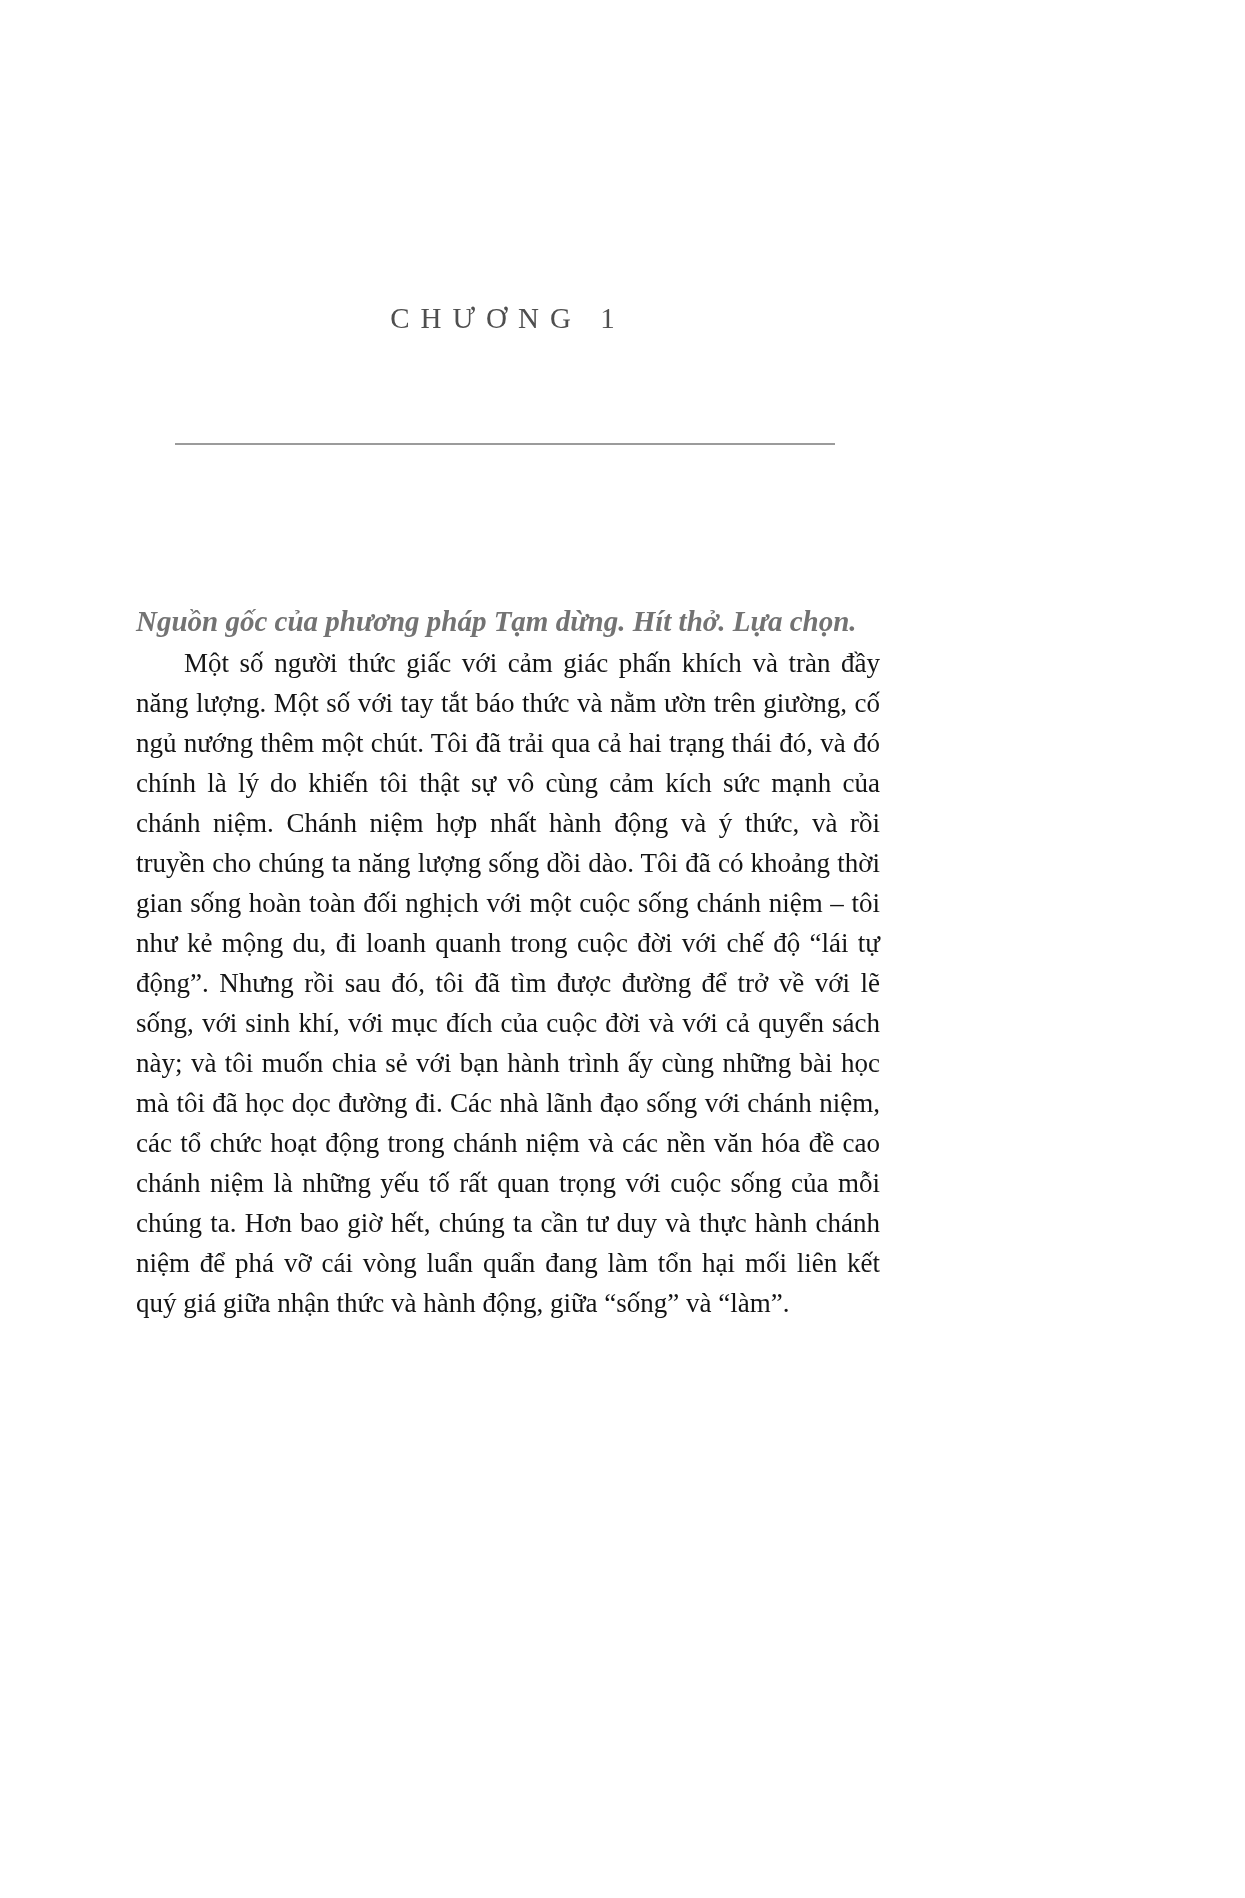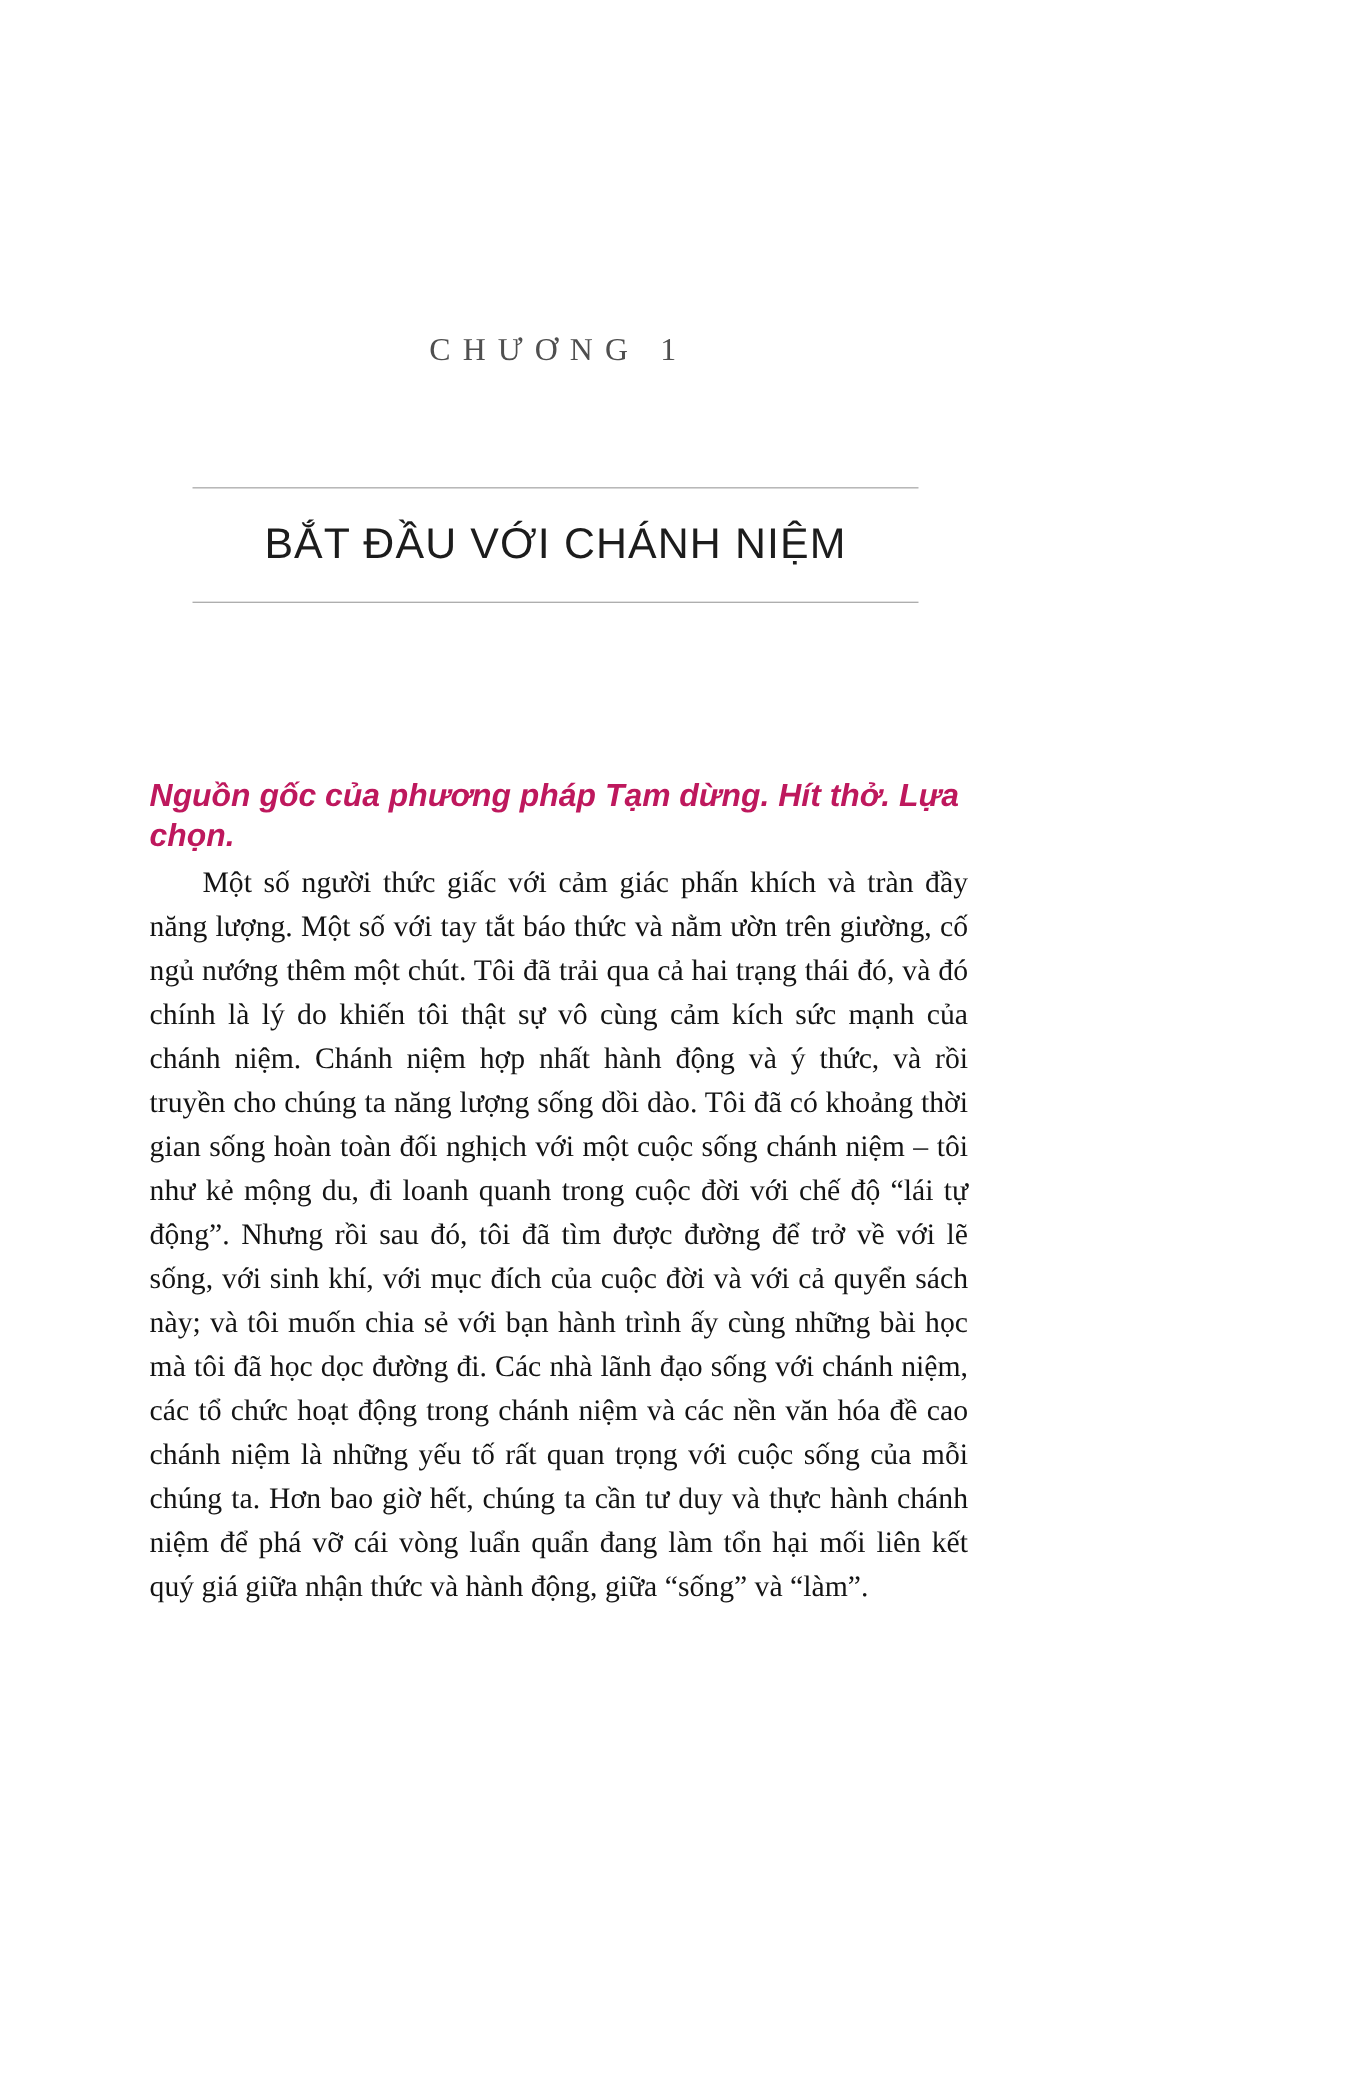--- a/index.html
+++ b/index.html
@@ -44,25 +44,25 @@
     padding: 30px 0;
     font-family: "Liberation Sans", "DejaVu Sans", sans-serif;
     font-size: 39px;
     font-weight: 400;
     letter-spacing: 1px;
     color: #1c1c1c;
     line-height: 1.1;
   }
   .section-subtitle {
     margin-top: 128px;
-    font-family: Liberation Sans, sans-serif;
+    font-family: Liberation Serif, serif;
     font-size: 29px;
     font-weight: 700;
     font-style: italic;
-    color: #be185d;
+    color: #737373;
     line-height: 1.25;
   }
   .body-paragraph {
     margin-top: 4px;
     font-family: "Liberation Serif", "DejaVu Serif", serif;
     font-size: 27px;
     line-height: 40px;
     color: #141414;
     text-align: justify;
     text-indent: 48px;
@@ -71,21 +71,20 @@
 </head>
 <body>
 
 <div class="page">
   <div class="column">
 
     <div class="chapter-label">CHƯƠNG 1</div>
 
     <div class="title-block">
       <div class="rule"></div>
-      <div class="page-title">BẮT ĐẦU VỚI CHÁNH NIỆM</div>
       <div class="rule"></div>
     </div>
 
     <div class="section-subtitle">Nguồn gốc của phương pháp Tạm dừng. Hít thở. Lựa chọn.</div>
 
     <p class="body-paragraph">Một số người thức giấc với cảm giác phấn khích và tràn đầy năng lượng. Một số với tay tắt báo thức và nằm ườn trên giường, cố ngủ nướng thêm một chút. Tôi đã trải qua cả hai trạng thái đó, và đó chính là lý do khiến tôi thật sự vô cùng cảm kích sức mạnh của chánh niệm. Chánh niệm hợp nhất hành động và ý thức, và rồi truyền cho chúng ta năng lượng sống dồi dào. Tôi đã có khoảng thời gian sống hoàn toàn đối nghịch với một cuộc sống chánh niệm – tôi như kẻ mộng du, đi loanh quanh trong cuộc đời với chế độ “lái tự động”. Nhưng rồi sau đó, tôi đã tìm được đường để trở về với lẽ sống, với sinh khí, với mục đích của cuộc đời và với cả quyển sách này; và tôi muốn chia sẻ với bạn hành trình ấy cùng những bài học mà tôi đã học dọc đường đi. Các nhà lãnh đạo sống với chánh niệm, các tổ chức hoạt động trong chánh niệm và các nền văn hóa đề cao chánh niệm là những yếu tố rất quan trọng với cuộc sống của mỗi chúng ta. Hơn bao giờ hết, chúng ta cần tư duy và thực hành chánh niệm để phá vỡ cái vòng luẩn quẩn đang làm tổn hại mối liên kết quý giá giữa nhận thức và hành động, giữa “sống” và “làm”.</p>
 
   </div>
 </div>
 

